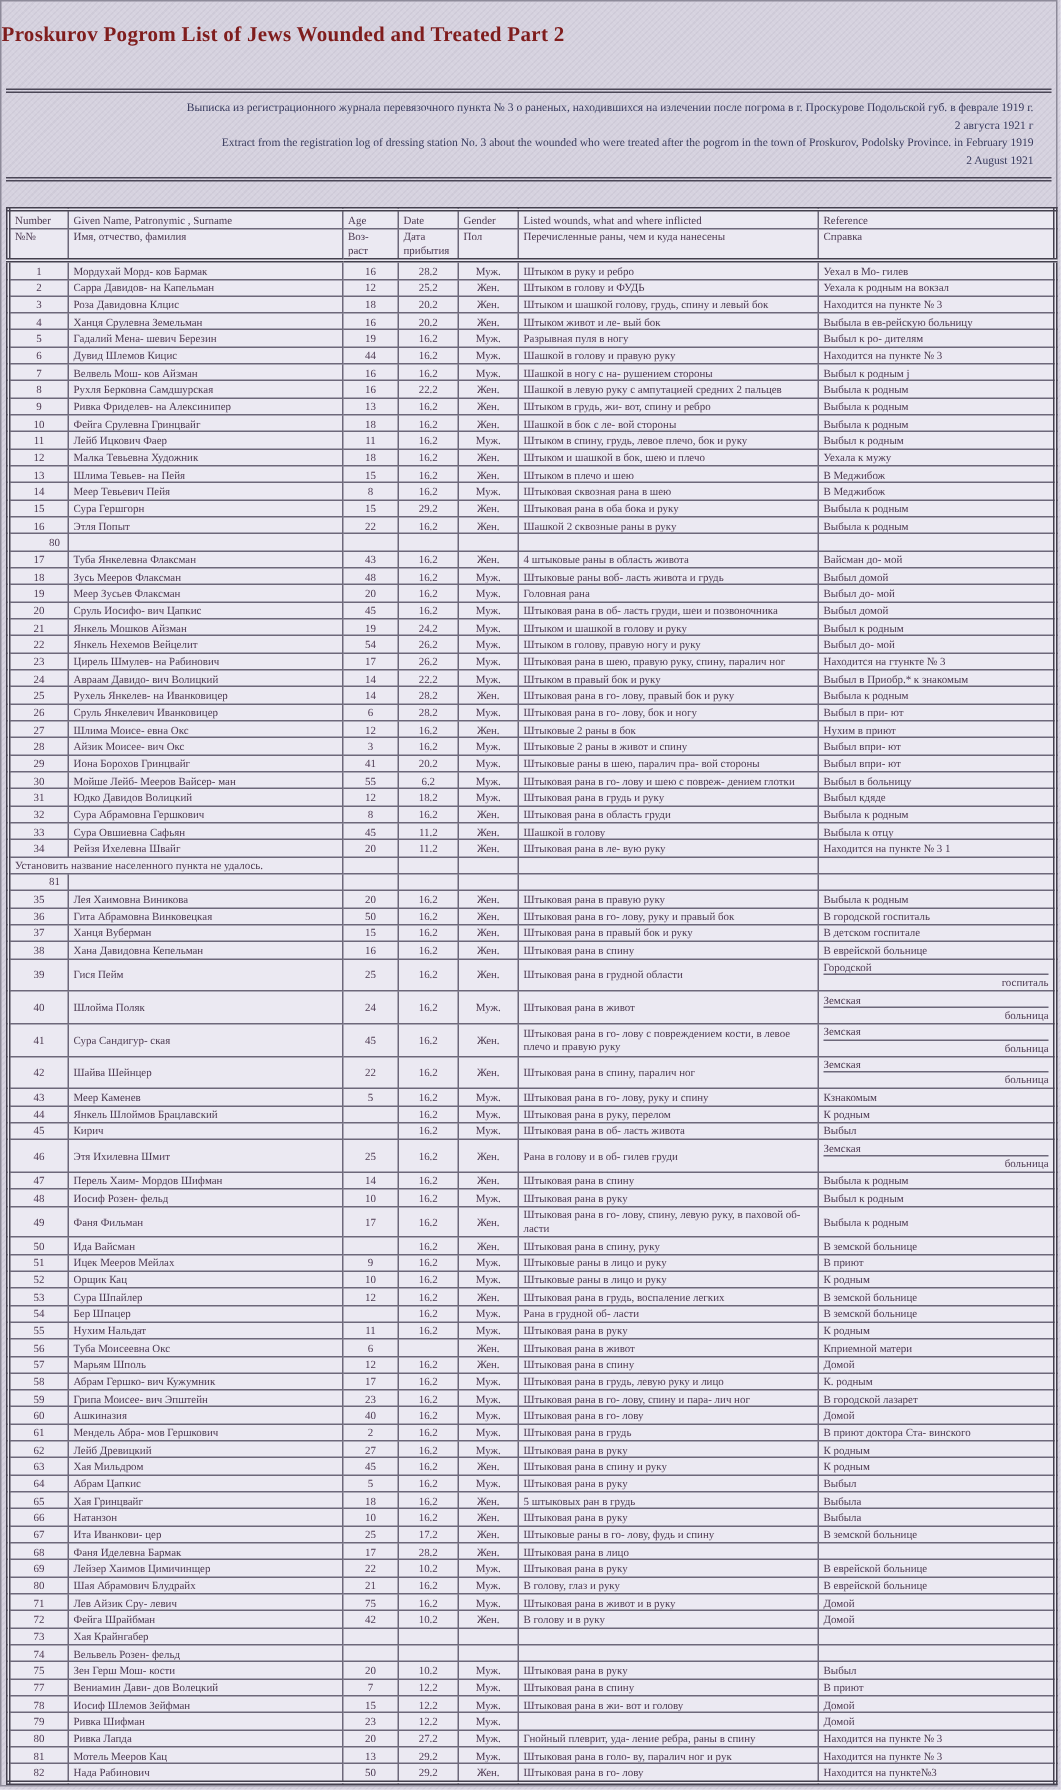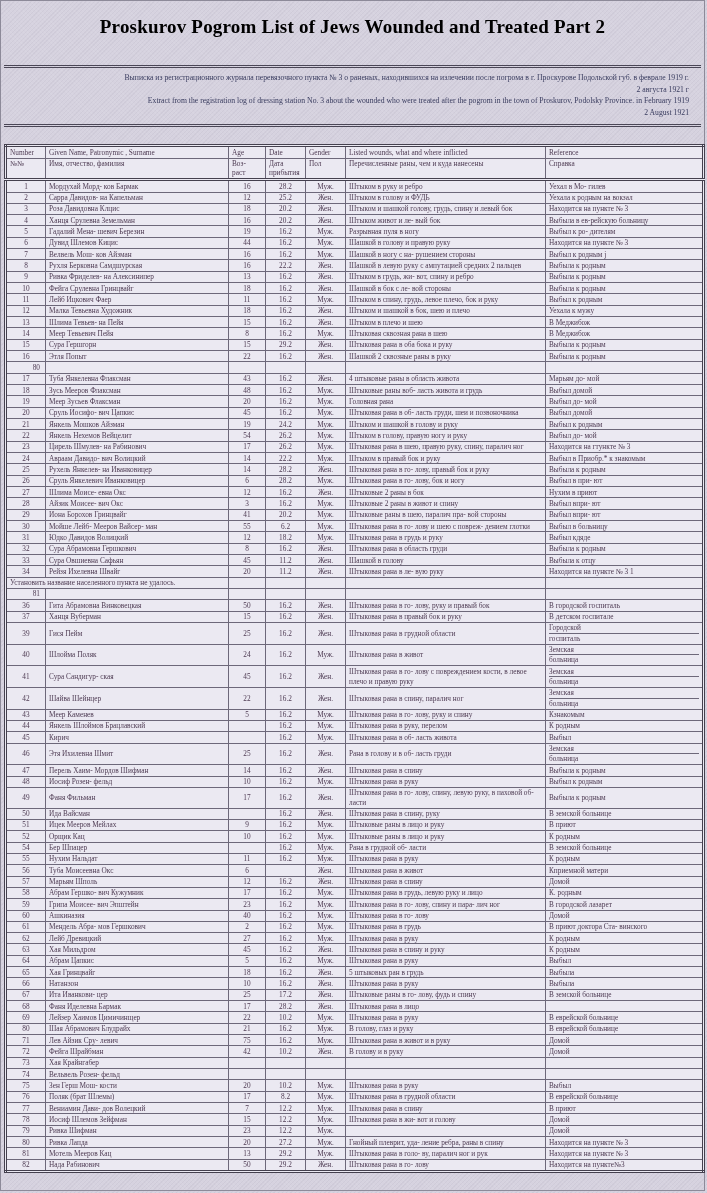--- a/index.html
+++ b/index.html
@@ -11,24 +11,23 @@
       repeating-linear-gradient(45deg, rgba(255,255,255,0.06) 0 1px, transparent 1px 3px),
       repeating-linear-gradient(-45deg, rgba(90,85,110,0.06) 0 1px, transparent 1px 3px);
     overflow:hidden;
   }
   .sheet{
     width:705px;height:1191px;
     border:1px solid #8d8a99;
     box-sizing:border-box;
   }
   .page-title{
-    text-align:center;
     font-weight:bold;
-    font-size:19px;
-    color:#000000;
+    font-size:14px;
+    color:#7f1d1d;
     padding-top:15px;
     letter-spacing:0.2px;
   }
   .intro{
     margin:27px 3px 0 3px;
     border-top:3px double #4a4656;
     border-bottom:3px double #4a4656;
     padding:4px 12px 6px 12px;
     font-size:7.7px;
     line-height:1.5;
@@ -61,21 +60,21 @@
   col.c-name{width:183px;}
   col.c-age{width:37px;}
   col.c-date{width:40px;}
   col.c-gen{width:40px;}
   col.c-wound{width:200px;}
   col.c-ref{width:158px;}
   td.num{text-align:center;}
   td.age,td.date,td.gen{text-align:center;}
   tr.marker td.num{text-align:right;padding-right:5px;}
   td.ref2 span{display:block;}
-  td.ref2 span + span{border-top:1px solid #6d687a;}
+  td.ref2 span + span{border-top:1px solid #6d687a;text-align:right;}
   td.note-cell{text-align:left;font-family:Liberation Serif, serif;}
 </style>
 </head>
 <body>
 
 <div class="sheet">
 
   <div class="page-title">Proskurov Pogrom List of Jews Wounded and Treated Part 2</div>
 
   <div class="intro">
@@ -270,21 +269,21 @@
             <td class="wound">&nbsp;</td>
             <td class="ref">&nbsp;</td>
           </tr>
           <tr>
             <td class="num">17</td>
             <td class="name">Туба Янкелевна Флаксман</td>
             <td class="age">43</td>
             <td class="date">16.2</td>
             <td class="gen">Жен.</td>
             <td class="wound">4 штыковые раны в область живота</td>
-            <td class="ref">Марьям до- мой</td>
+            <td class="ref">Вайсман до- мой</td>
           </tr>
           <tr>
             <td class="num">18</td>
             <td class="name">Зусь Мееров Флаксман</td>
             <td class="age">48</td>
             <td class="date">16.2</td>
             <td class="gen">Муж.</td>
             <td class="wound">Штыковые раны воб- ласть живота и грудь</td>
             <td class="ref">Выбыл домой</td>
           </tr>
@@ -443,36 +442,54 @@
           <tr class="marker">
             <td class="num">81</td>
             <td class="name">&nbsp;</td>
             <td class="age">&nbsp;</td>
             <td class="date">&nbsp;</td>
             <td class="gen">&nbsp;</td>
             <td class="wound">&nbsp;</td>
             <td class="ref">&nbsp;</td>
           </tr>
           <tr>
+            <td class="num">35</td>
+            <td class="name">Лея Хаимовна Виникова</td>
+            <td class="age">20</td>
+            <td class="date">16.2</td>
+            <td class="gen">Жен.</td>
+            <td class="wound">Штыковая рана в правую руку</td>
+            <td class="ref">Выбыла к родным</td>
+          </tr>
+          <tr>
             <td class="num">36</td>
             <td class="name">Гита Абрамовна Винковецкая</td>
             <td class="age">50</td>
             <td class="date">16.2</td>
             <td class="gen">Жен.</td>
             <td class="wound">Штыковая рана в го- лову, руку и правый бок</td>
             <td class="ref">В городской госпиталь</td>
           </tr>
           <tr>
             <td class="num">37</td>
             <td class="name">Ханця Вуберман</td>
             <td class="age">15</td>
             <td class="date">16.2</td>
             <td class="gen">Жен.</td>
             <td class="wound">Штыковая рана в правый бок и руку</td>
             <td class="ref">В детском госпитале</td>
+          </tr>
+          <tr>
+            <td class="num">38</td>
+            <td class="name">Хана Давидовна Кепельман</td>
+            <td class="age">16</td>
+            <td class="date">16.2</td>
+            <td class="gen">Жен.</td>
+            <td class="wound">Штыковая рана в спину</td>
+            <td class="ref">В еврейской больнице</td>
           </tr>
           <tr>
             <td class="num">39</td>
             <td class="name">Гися Пейм</td>
             <td class="age">25</td>
             <td class="date">16.2</td>
             <td class="gen">Жен.</td>
             <td class="wound">Штыковая рана в грудной области</td>
             <td class="ref ref2">
               <span>Городской</span>
@@ -541,21 +558,21 @@
             <td class="gen">Муж.</td>
             <td class="wound">Штыковая рана в об- ласть живота</td>
             <td class="ref">Выбыл</td>
           </tr>
           <tr>
             <td class="num">46</td>
             <td class="name">Этя Ихилевна Шмит</td>
             <td class="age">25</td>
             <td class="date">16.2</td>
             <td class="gen">Жен.</td>
-            <td class="wound">Рана в голову и в об- ласть груди</td>
+            <td class="wound">Рана в голову и в об- гилев груди</td>
             <td class="ref ref2">
               <span>Земская</span>
               <span>больница</span>
             </td>
           </tr>
           <tr>
             <td class="num">47</td>
             <td class="name">Перель Хаим- Мордов Шифман</td>
             <td class="age">14</td>
             <td class="date">16.2</td>
@@ -600,20 +617,29 @@
             <td class="ref">В приют</td>
           </tr>
           <tr>
             <td class="num">52</td>
             <td class="name">Орщик Кац</td>
             <td class="age">10</td>
             <td class="date">16.2</td>
             <td class="gen">Муж.</td>
             <td class="wound">Штыковые раны в лицо и руку</td>
             <td class="ref">К родным</td>
+          </tr>
+          <tr>
+            <td class="num">53</td>
+            <td class="name">Сура Шпайлер</td>
+            <td class="age">12</td>
+            <td class="date">16.2</td>
+            <td class="gen">Жен.</td>
+            <td class="wound">Штыковая рана в грудь, воспаление легких</td>
+            <td class="ref">В земской больнице</td>
           </tr>
           <tr>
             <td class="num">54</td>
             <td class="name">Бер Шпацер</td>
             <td class="age">&nbsp;</td>
             <td class="date">16.2</td>
             <td class="gen">Муж.</td>
             <td class="wound">Рана в грудной об- ласти</td>
             <td class="ref">В земской больнице</td>
           </tr>
@@ -800,29 +826,20 @@
           <tr>
             <td class="num">75</td>
             <td class="name">Зен Герш Мош- кости</td>
             <td class="age">20</td>
             <td class="date">10.2</td>
             <td class="gen">Муж.</td>
             <td class="wound">Штыковая рана в руку</td>
             <td class="ref">Выбыл</td>
           </tr>
           <tr>
-            <td class="num">76</td>
-            <td class="name">Поляк (брат Шлемы)</td>
-            <td class="age">17</td>
-            <td class="date">8.2</td>
-            <td class="gen">Муж.</td>
-            <td class="wound">Штыковая рана в грудной области</td>
-            <td class="ref">В еврейской больнице</td>
-          </tr>
-          <tr>
             <td class="num">77</td>
             <td class="name">Вениамин Дави- дов Волецкий</td>
             <td class="age">7</td>
             <td class="date">12.2</td>
             <td class="gen">Муж.</td>
             <td class="wound">Штыковая рана в спину</td>
             <td class="ref">В приют</td>
           </tr>
           <tr>
             <td class="num">78</td>

